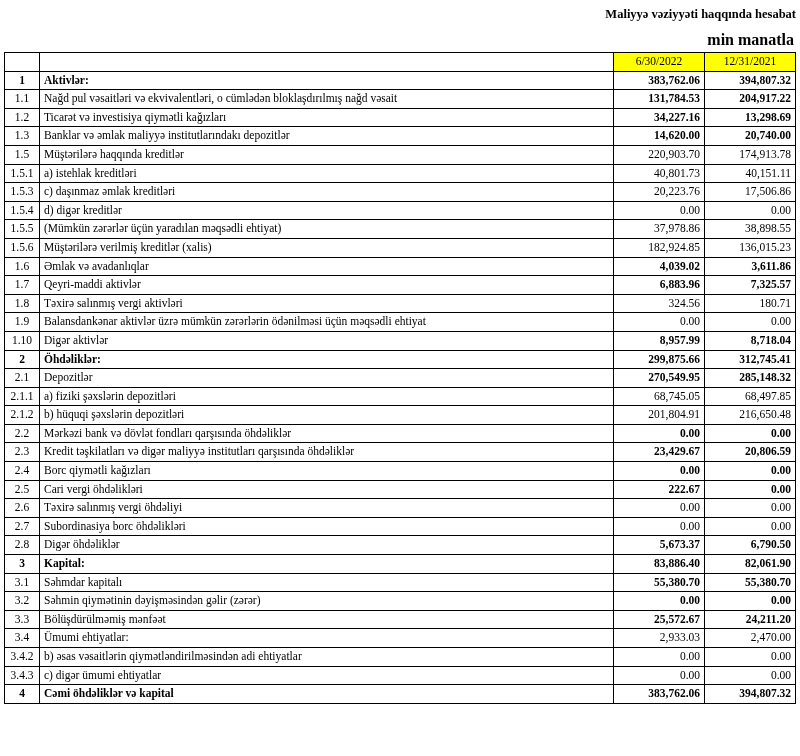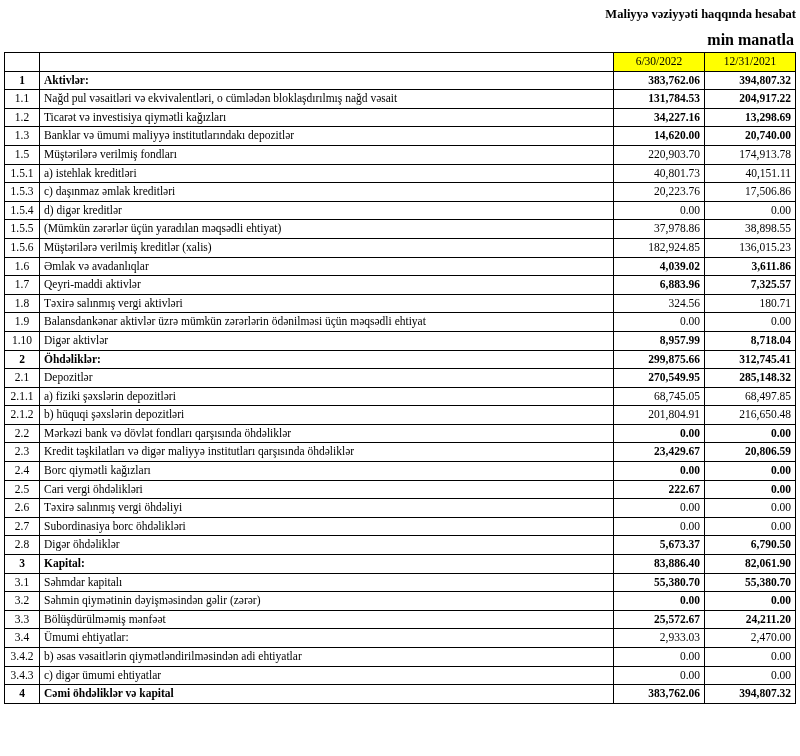--- a/index.html
+++ b/index.html
@@ -82,27 +82,27 @@
           <td class="c-val">204,917.22</td>
         </tr>
         <tr class="val-bold">
           <td class="c-num">1.2</td>
           <td class="c-label">Ticarət və investisiya qiymətli kağızları</td>
           <td class="c-val">34,227.16</td>
           <td class="c-val">13,298.69</td>
         </tr>
         <tr class="val-bold">
           <td class="c-num">1.3</td>
-          <td class="c-label">Banklar və ümumi maliyyə institutlarındakı depozitlər</td>
+          <td class="c-label">Banklar və əmlak maliyyə institutlarındakı depozitlər</td>
           <td class="c-val">14,620.00</td>
           <td class="c-val">20,740.00</td>
         </tr>
         <tr>
           <td class="c-num">1.5</td>
-          <td class="c-label">Müştərilərə verilmiş fondları</td>
+          <td class="c-label">Müştərilərə haqqında kreditlər</td>
           <td class="c-val">220,903.70</td>
           <td class="c-val">174,913.78</td>
         </tr>
         <tr>
           <td class="c-num">1.5.1</td>
           <td class="c-label">a) istehlak kreditləri</td>
           <td class="c-val">40,801.73</td>
           <td class="c-val">40,151.11</td>
         </tr>
         <tr>

